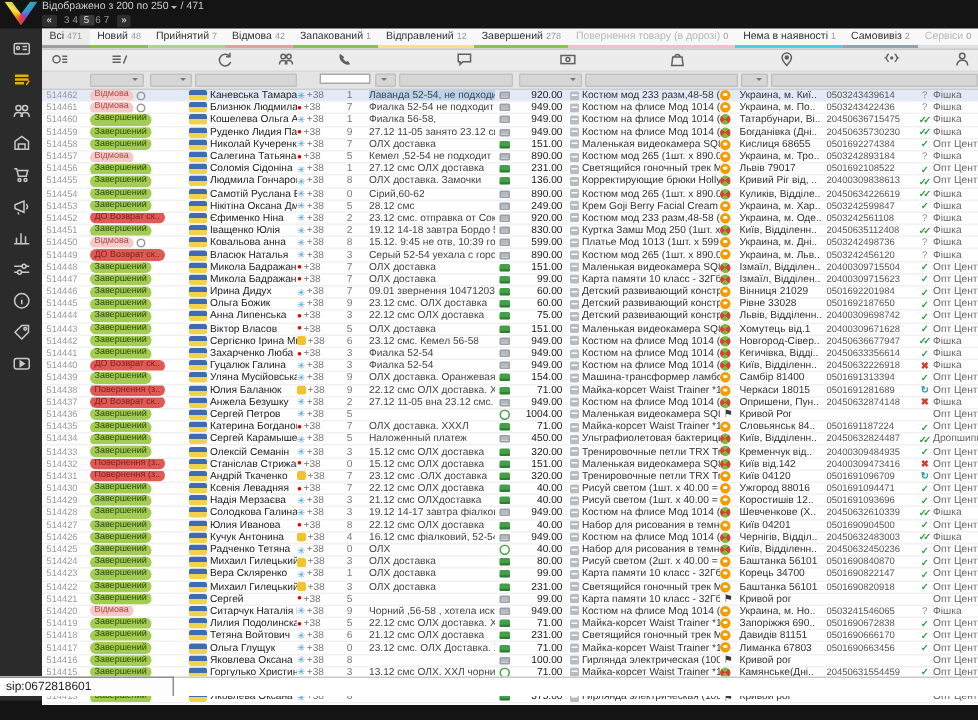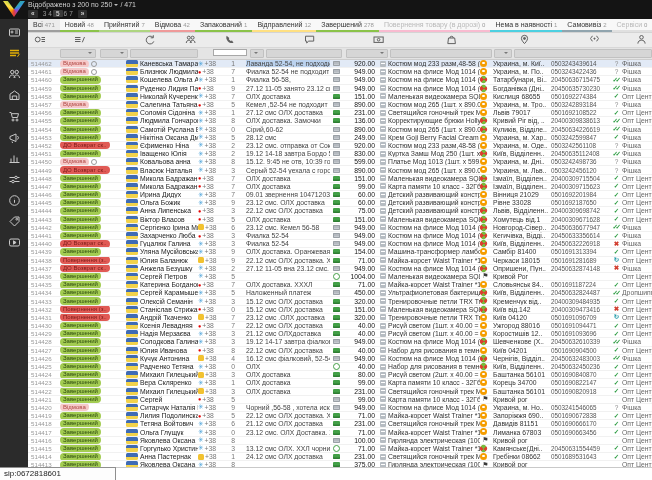--- a/index.html
+++ b/index.html
@@ -85,21 +85,21 @@
   .ts-ok2{letter-spacing:-2.5px;padding-right:2px}
   .ts-q{color:#888}
   .ts-fail{color:var(--fail,#d23f31);font-weight:bold}
   .ts-ref{color:var(--wait,#1f99a8);font-weight:bold}
   .sc{color:#666}
   
   .sidebar{position:absolute;left:0;top:19px;bottom:13px;width:28px;background:#2b2b2b;
            display:flex;flex-direction:column;align-items:center;padding-top:7px;gap:8px;box-sizing:border-box}
   .sic{width:13px;height:13px;flex:none;cursor:pointer}
   
-  .bottombar{position:absolute;left:0;bottom:0;width:652px;height:13px;background:#fff;border-top:1px solid #c9c9c9;box-sizing:border-box}
+  .bottombar{position:absolute;left:0;bottom:16px;width:652px;height:13px;background:#fff;border-top:1px solid #c9c9c9;box-sizing:border-box}
   .sip{position:absolute;left:0;bottom:0;height:13px;width:116px;background:#fdfdfd;
        border:1px solid #8f8f8f;border-left:none;border-bottom:none;box-sizing:border-box;
        font-size:8px;line-height:12px;color:#222;padding-left:4px}
 </style>
 </head>
 <body>
 
 <div class="topbar">
   <div class="logo"></div>
   <div class="topcol">

